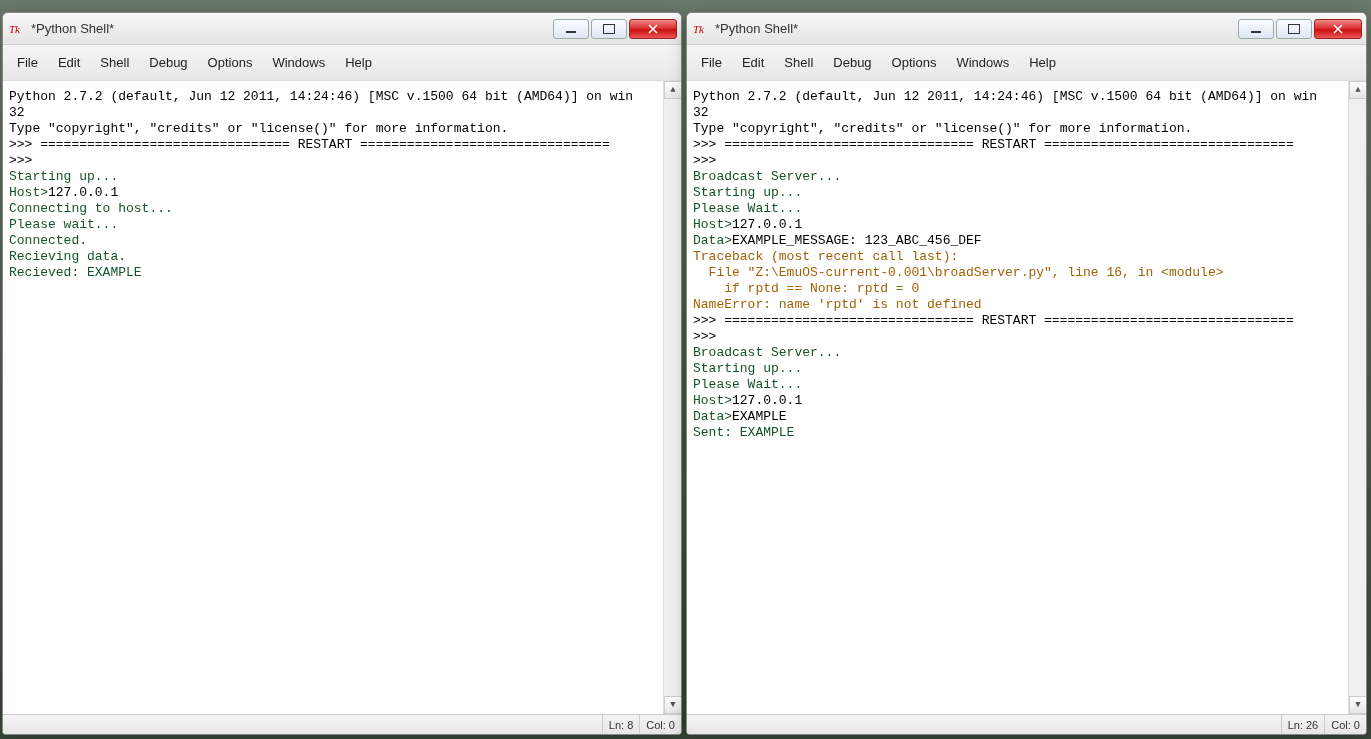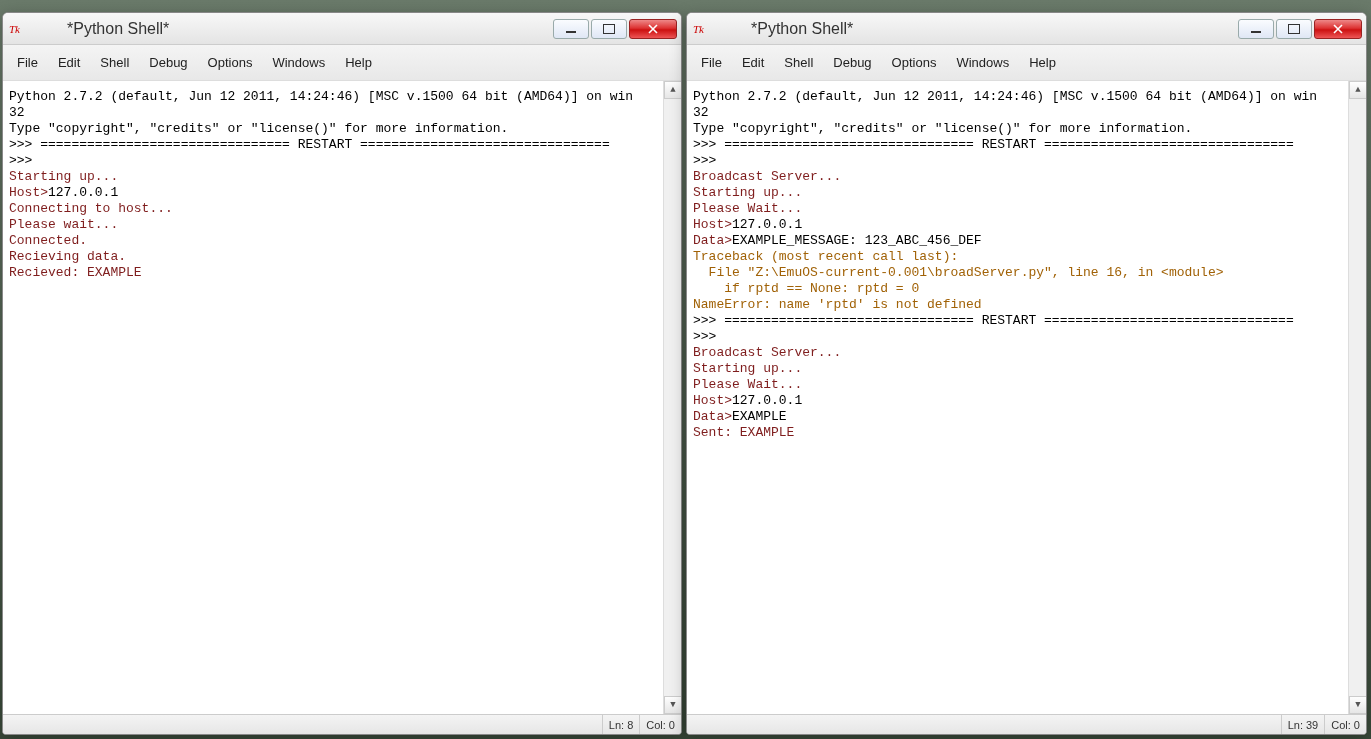--- a/index.html
+++ b/index.html
@@ -5,44 +5,44 @@
   * { box-sizing: border-box; margin: 0; padding: 0; }
   html, body { width: 1371px; height: 739px; overflow: hidden; font-family: "Segoe UI", Tahoma, sans-serif; }
   body { background: #4a5a4a; display: flex; }
   .desktop { position: relative; width: 1371px; height: 739px; background: linear-gradient(180deg,#6a7a6a,#3a4a3a); }
   .window {
     position: absolute; background: #fff; border: 1px solid #888; border-radius: 6px 6px 4px 4px;
     box-shadow: 0 4px 16px rgba(0,0,0,0.3); display: flex; flex-direction: column; overflow: hidden;
   }
   .titlebar {
     height: 32px; display: flex; align-items: center; padding: 0 6px;
-    background: linear-gradient(180deg,#f8f8f8,#e4e4e4); border-bottom: 1px solid #ccc; position: relative; gap: 36px;
+    background: linear-gradient(180deg,#f8f8f8,#e4e4e4); border-bottom: 1px solid #ccc; position: relative;
   }
   .tk-icon { width: 16px; height: 16px; margin-right: 6px; flex-shrink:0; }
-  .title-text { font-size: 16px; color: #333; flex: 1; white-space: nowrap; overflow:hidden; }
+  .title-text { font-size: 13px; color: #333; flex: 1; white-space: nowrap; overflow:hidden; }
   .win-controls { display: flex; gap: 0; margin-right:-2px; }
   .win-btn {
     width: 36px; height: 20px; border: 1px solid #9aa; border-radius: 3px; margin-left: 2px;
     display: flex; align-items: center; justify-content: center; font-size: 10px;
     background: linear-gradient(180deg,#fafcff,#dfe7f5); color:#333;
   }
   .win-btn.close { background: linear-gradient(180deg,#e88 0%,#d33 45%,#c11 55%,#e55 100%); color:#fff; border-color:#922; width:48px;}
   .win-btn.min::after { content:""; width:10px; height:0; border-top:2px solid #333; margin-top:6px;}
   .win-btn.max::after { content:""; width:10px; height:8px; border:1.5px solid #333; }
   .win-btn.close svg { width:10px; height:10px; }
   .menubar {
     height: 36px; display: flex; align-items: center; padding: 0 4px;
     background: linear-gradient(180deg,#f4f4f4,#e8e8e8); border-bottom: 1px solid #ddd; font-size: 13px;
   }
   .menu-item { padding: 2px 10px; color:#222; }
   .output {
     flex: 1; font-family: "Courier New", monospace; font-size: 13px; line-height: 16px;
     padding: 8px 4px 2px 6px; white-space: pre; overflow: hidden; position: relative; color:#000;
   }
-  .output .blue { color:#7f1d1d; }
+  .output .blue { color:#14532d; }
   .output .red { color:#a16207; }
   .scroll { position:absolute; right:0; top:0; width:18px; height:100%; background:#f0f0f0; border-left:1px solid #ddd;}
   .scroll .up, .scroll .down { position:absolute; left:0; width:18px; height:18px; background:linear-gradient(180deg,#fefefe,#e6e6e6); border:1px solid #ccc; display:flex;align-items:center;justify-content:center;font-size:9px;color:#555;}
   .scroll .up { top:0; } .scroll .down { bottom:0; }
   .statusbar {
     height: 20px; background: linear-gradient(180deg,#f4f4f4,#e6e6e6); border-top:1px solid #ccc;
     display:flex; justify-content:flex-end; align-items:flex-end; font-size:11px; color:#333;
   }
   .status-cell { border-left:1px solid #ccc; padding:0 6px; height:100%; display:flex; align-items:center;}
   .taskfrag { position:absolute; height:18px; display:flex; align-items:center; gap:4px; font-size:11px; color:#555; opacity:0.5; filter:blur(0.6px);}
@@ -119,18 +119,18 @@
       <span class="menu-item">Windows</span>
       <span class="menu-item">Help</span>
     </div>
     <div class="output" id="out-right"><div><span class="">Python 2.7.2 (default, Jun 12 2011, 14:24:46) [MSC v.1500 64 bit (AMD64)] on win</span></div><div><span class="">32</span></div><div><span class="">Type "copyright", "credits" or "license()" for more information.</span></div><div><span class="">&gt;&gt;&gt; ================================ RESTART ================================</span></div><div><span class="">&gt;&gt;&gt; </span></div><div><span class="blue">Broadcast Server...</span></div><div><span class="blue">Starting up...</span></div><div><span class="blue">Please Wait...</span></div><div><span class="blue">Host&gt;</span><span class="">127.0.0.1</span></div><div><span class="blue">Data&gt;</span><span class="">EXAMPLE_MESSAGE: 123_ABC_456_DEF</span></div><div><span class=""></span></div><div><span class="red">Traceback (most recent call last):</span></div><div><span class="red">  File "Z:\EmuOS-current-0.001\broadServer.py", line 16, in &lt;module&gt;</span></div><div><span class="red">    if rptd == None: rptd = 0</span></div><div><span class="red">NameError: name 'rptd' is not defined</span></div><div><span class="">&gt;&gt;&gt; ================================ RESTART ================================</span></div><div><span class="">&gt;&gt;&gt; </span></div><div><span class="blue">Broadcast Server...</span></div><div><span class="blue">Starting up...</span></div><div><span class="blue">Please Wait...</span></div><div><span class="blue">Host&gt;</span><span class="">127.0.0.1</span></div><div><span class="blue">Data&gt;</span><span class="">EXAMPLE</span></div><div><span class="blue">Sent: EXAMPLE</span></div>
       
     <div class="scroll">
         <div class="up">▲</div>
         <div class="down">▼</div>
       </div></div>
     <div class="statusbar">
-      <span class="status-cell">Ln: 39</span>
+      <span class="status-cell">Ln: 26</span>
       <span class="status-cell">Col: 0</span>
     </div>
   </div>
 
 </div>
 
 </body></html>

